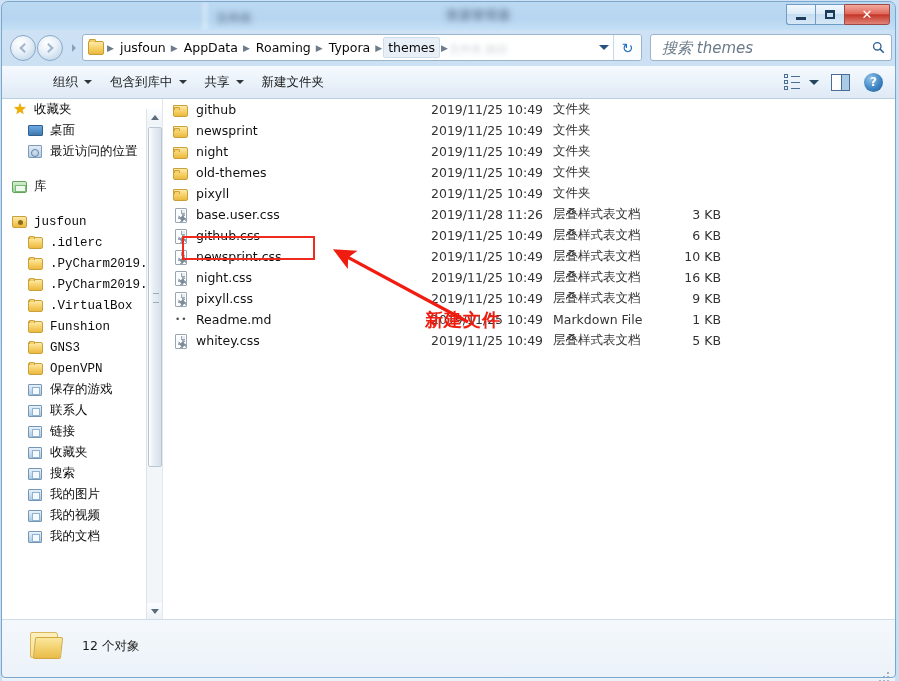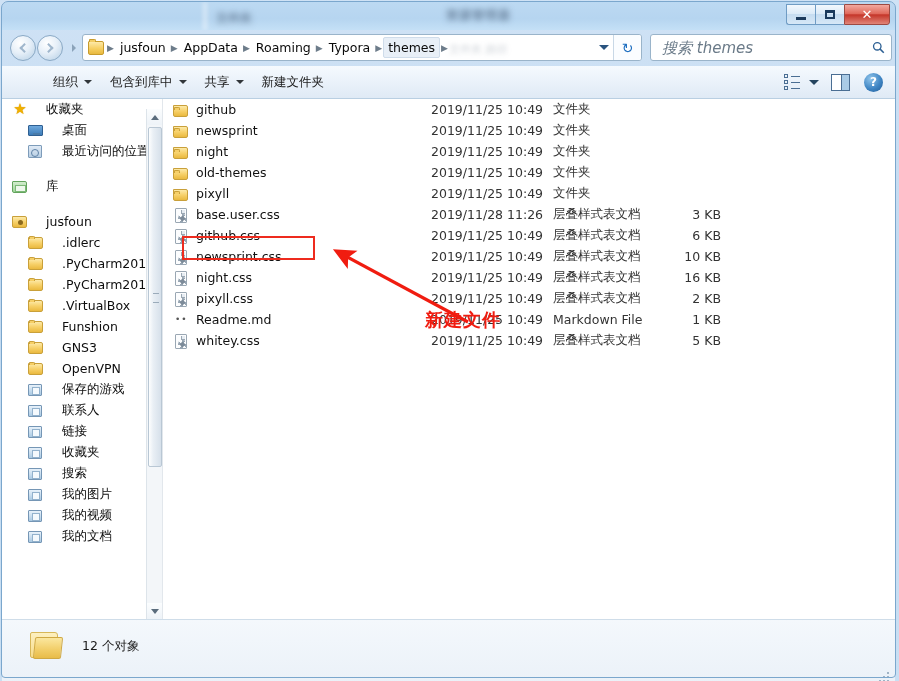--- a/index.html
+++ b/index.html
@@ -376,21 +376,21 @@
     align-items: center;
     height: 21px;
     padding-left: 8px;
     font-size: 12.5px;
     color: #0d0d0d;
     white-space: nowrap;
     cursor: default;
   }
   .nav-item.indent1 { padding-left: 26px; }
   .nav-item.root { padding-left: 10px; font-weight: normal; }
-  .nav-item .ni-label { margin-left: 18px; }
+  .nav-item .ni-label { margin-left: 6px; font-family: Liberation Mono, monospace; }
   .nav-gap { height: 14px; }
 
   .ni-icon { width: 16px; height: 15px; flex: 0 0 16px; position: relative; }
 
   
   .ic-star {
     color: #f0b000;
     font-size: 15px;
     line-height: 15px;
     text-align: center;
@@ -1041,21 +1041,21 @@
 
         <div class="frow">
           <div class="fname">
             <span class="fi">
                 <span class="fi-css" style="position:absolute"></span>
               </span>
             <span class="lbl">pixyll.css</span>
           </div>
           <div class="fdate">2019/11/25 10:49</div>
           <div class="ftype">层叠样式表文档</div>
-          <div class="fsize">2 KB</div>
+          <div class="fsize">9 KB</div>
         </div>
 
         <div class="frow">
           <div class="fname">
             <span class="fi">
                 <span class="fi-md" style="position:absolute"></span>
               </span>
             <span class="lbl">Readme.md</span>
           </div>
           <div class="fdate">2019/11/25 10:49</div>

